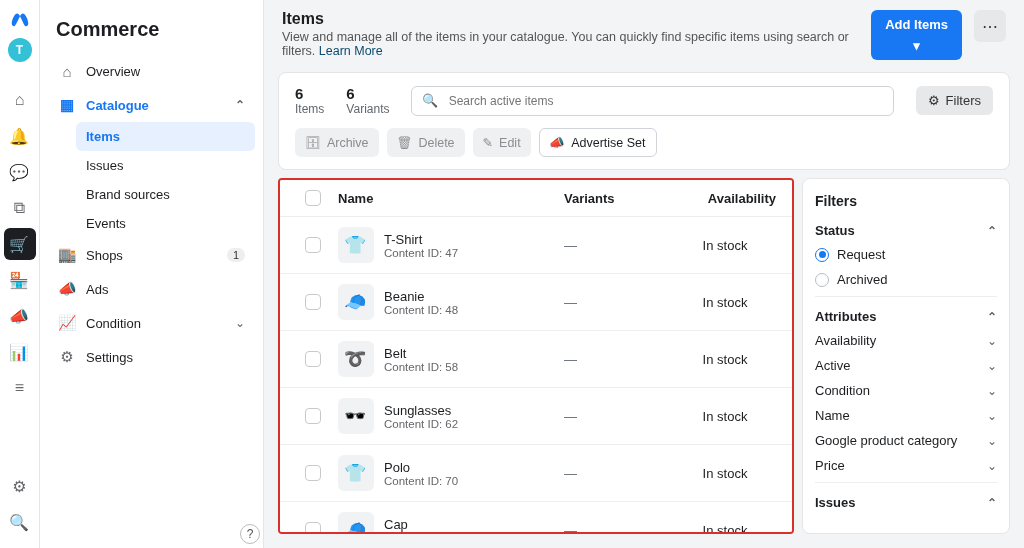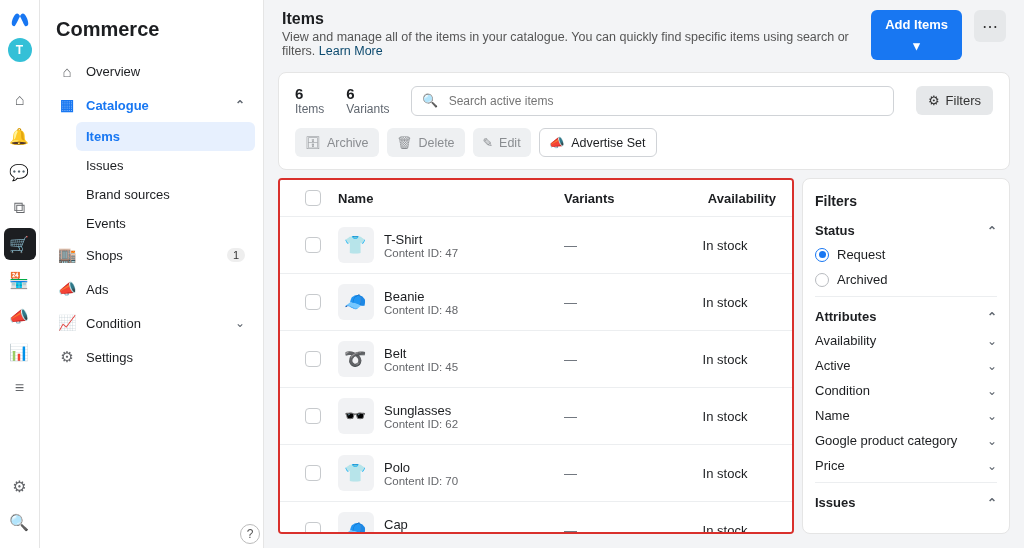--- a/index.html
+++ b/index.html
@@ -243,21 +243,21 @@
               <div class="avail">In stock</div>
             </div>
             <div class="trow">
               <div>
                 <div class="cbx"></div>
               </div>
               <div class="cell-name">
                 <div class="thumb">➰</div>
                 <div>
                   <div class="pname">Belt</div>
-                  <div class="pmeta">Content ID: 45</div>
+                  <div class="pmeta">Content ID: 58</div>
                 </div>
               </div>
               <div class="dash">—</div>
               <div class="avail">In stock</div>
             </div>
             <div class="trow">
               <div>
                 <div class="cbx"></div>
               </div>
               <div class="cell-name">

